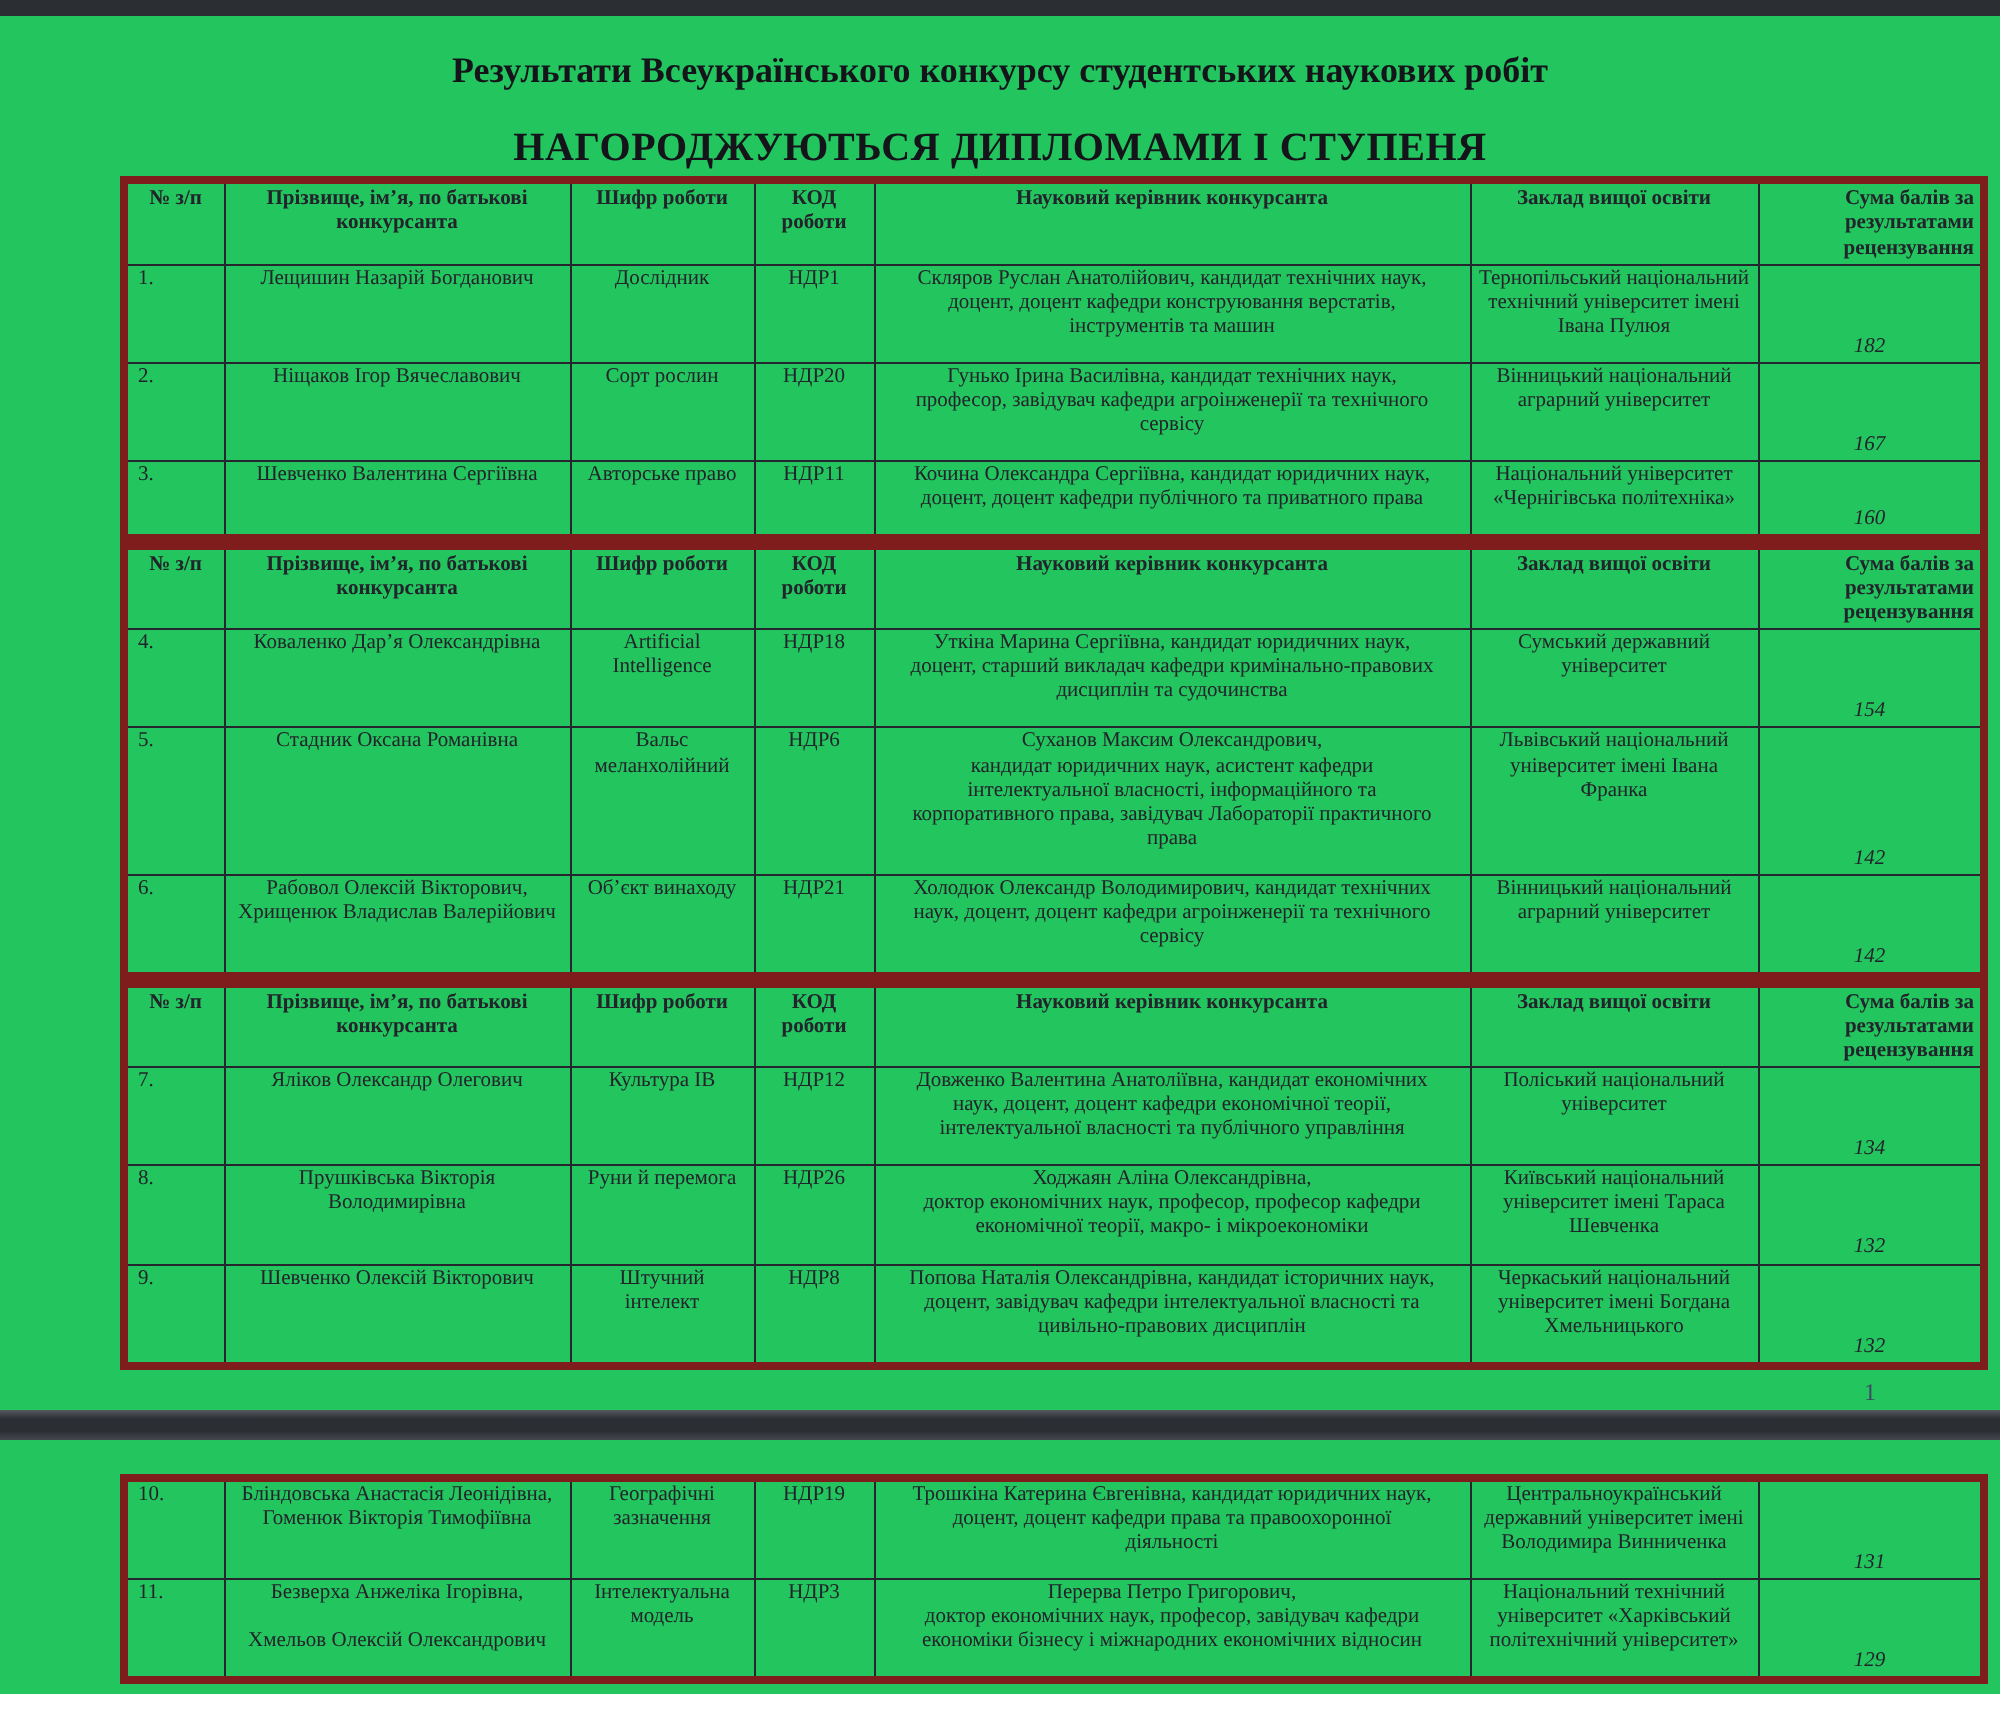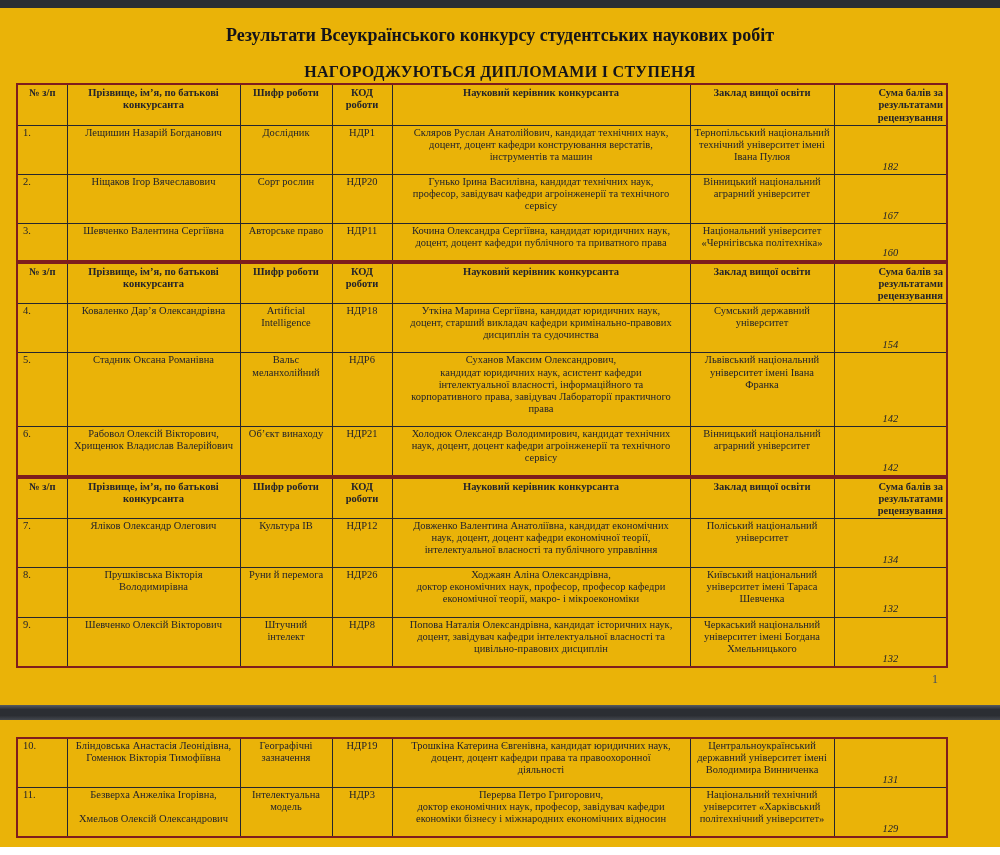--- a/index.html
+++ b/index.html
@@ -2,27 +2,27 @@
 <html><head>
 <meta charset="utf-8">
 <style>
   html,body{margin:0;padding:0;}
   body{
     width:1000px;height:855px;overflow:hidden;background:#ffffff;
     font-family:"Liberation Serif","DejaVu Serif",serif;color:#23232b;
   }
   .viewer{position:relative;width:1000px;height:855px;background:#ffffff;overflow:hidden;}
   .top-edge{height:8px;background:#2b2e33;box-shadow:0 3px 9px rgba(40,43,48,0.35);}
-  .page{background:#eab308;overflow:hidden;position:relative;}
+  .page{background:#22c55e;overflow:hidden;position:relative;}
   .page-1{height:697px;padding-top:16px;box-sizing:border-box;}
   .page-2{height:127px;padding-top:17px;box-sizing:border-box;}
   .page-separator{height:15px;background:linear-gradient(to bottom,#555a60,#2b2e33 30%,#2b2e33 70%,#43474d);box-shadow:0 -2px 6px rgba(40,43,48,0.25),0 2px 6px rgba(40,43,48,0.25);}
   .doc-title{font-size:18px;font-weight:bold;text-align:center;line-height:1.3;color:#14141a;margin:0 60px 16px;}
-  .section-heading{font-size:16px;font-weight:bold;text-align:center;letter-spacing:.3px;color:#14141a;margin:4px 0 2px;}
-  table.awards{width:930px;margin-left:16px;border-collapse:collapse;table-layout:fixed;border:2px solid #7f1d1d;font-size:10.5px;line-height:1.15;}
+  .section-heading{font-size:20px;font-weight:bold;text-align:center;letter-spacing:.3px;color:#14141a;margin:4px 0 2px;}
+  table.awards{width:930px;margin-left:60px;border-collapse:collapse;table-layout:fixed;border:4px solid #7f1d1d;font-size:10.5px;line-height:1.15;}
   table.awards th,table.awards td{border:1px solid #26262e;padding:1px 3px;overflow:hidden;}
   table.awards th{font-weight:bold;vertical-align:top;text-align:center;white-space:pre-line;padding-top:2px;}
   table.awards th.c-score{text-align:right;}
   table.awards td{vertical-align:top;text-align:center;white-space:pre-line;}
   table.awards td.c-num{text-align:left;padding-left:5px;}
   table.awards td.c-sup{padding-bottom:11px;}
   table.awards td.c-score{vertical-align:bottom;text-align:center;padding-bottom:1px;font-style:italic;}
   col.w-num{width:50px;}col.w-name{width:173px;}col.w-cipher{width:92px;}
   col.w-code{width:60px;}col.w-sup{width:298px;}col.w-inst{width:144px;}col.w-score{width:113px;}
   .page-number{text-align:right;padding-right:62px;margin-top:4px;font-size:12px;color:#3f4b66;}

